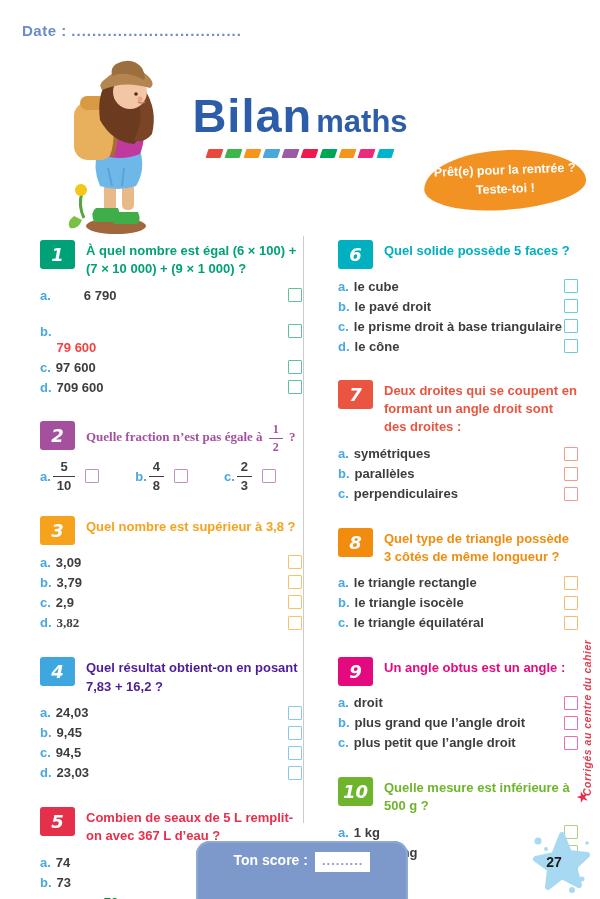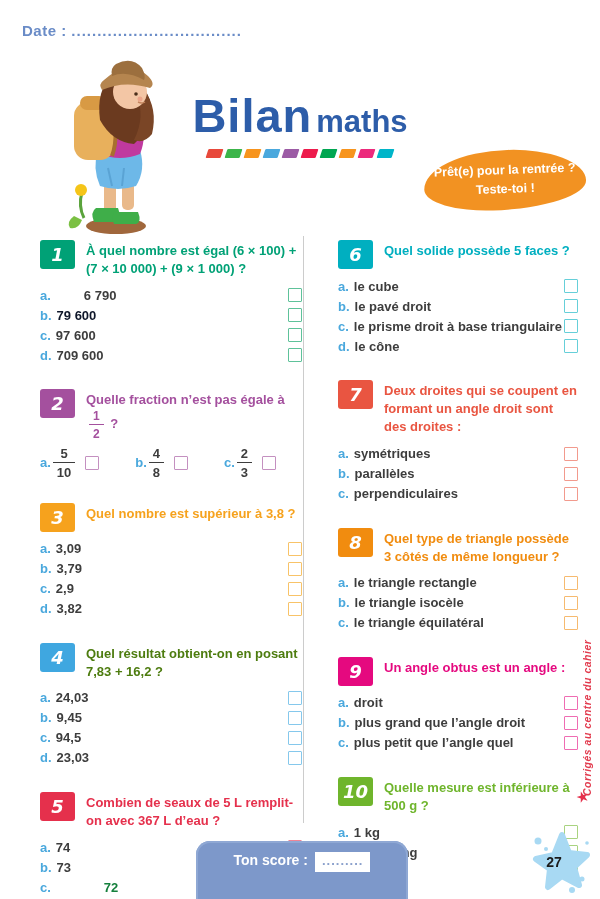--- a/index.html
+++ b/index.html
@@ -140,39 +140,39 @@
             <div class="q-title" style="color: rgb(0, 161, 118);">À quel nombre est égal (6 × 100) + (7 × 10 000) + (9 × 1 000) ?</div>
           </div>
           <div class="q-options">
             <div class="opt-row">
               <span class="opt-label" style="color: rgb(74, 168, 221);">a.</span>
               <span class="opt-text" style="color: rgb(61, 61, 61); margin-left: 28px;">6 790</span>
               <span class="checkbox" style="border-color: rgb(94, 194, 154);"></span>
             </div>
             <div class="opt-row">
               <span class="opt-label" style="color: rgb(74, 168, 221);">b.</span>
-              <span class="opt-text" style="color: #0f172a;">79 600</span>
+              <span class="opt-text" style="color: #ef4444; margin-top: 32px;">79 600</span>
               <span class="checkbox" style="border-color: rgb(94, 194, 154);"></span>
             </div>
             <div class="opt-row">
               <span class="opt-label" style="color: rgb(74, 168, 221);">c.</span>
               <span class="opt-text" style="color: rgb(61, 61, 61);">97 600</span>
               <span class="checkbox" style="border-color: rgb(94, 194, 154);"></span>
             </div>
             <div class="opt-row">
               <span class="opt-label" style="color: rgb(74, 168, 221);">d.</span>
               <span class="opt-text" style="color: rgb(61, 61, 61);">709 600</span>
               <span class="checkbox" style="border-color: rgb(94, 194, 154);"></span>
             </div>
           </div>
         </div>
         <div class="question">
           <div class="q-header">
             <div class="q-num" style="background: rgb(164, 80, 158);">2</div>
-            <div class="q-title" style="color: rgb(164, 80, 158);"><span>Quelle fraction n’est pas égale à </span><span class="fraction">
+            <div class="q-title" style="color: rgb(164, 80, 158); font-family: Liberation Serif, serif;"><span>Quelle fraction n’est pas égale à </span><span class="fraction">
                 <span class="frac-num">1</span>
                 <span class="frac-den">2</span>
               </span><span> ?</span></div>
           </div>
           <div class="q-options inline">
             <div class="opt-item">
               <span class="opt-label" style="color: rgb(74, 168, 221);">a.</span>
               <span class="fraction" style="color: rgb(61, 61, 61);">
                 <span class="frac-num">5</span>
                 <span class="frac-den">10</span>
@@ -213,29 +213,29 @@
               <span class="opt-text" style="color: rgb(61, 61, 61);">3,79</span>
               <span class="checkbox" style="border-color: rgb(248, 195, 104);"></span>
             </div>
             <div class="opt-row">
               <span class="opt-label" style="color: rgb(74, 168, 221);">c.</span>
               <span class="opt-text" style="color: rgb(61, 61, 61);">2,9</span>
               <span class="checkbox" style="border-color: rgb(248, 195, 104);"></span>
             </div>
             <div class="opt-row">
               <span class="opt-label" style="color: rgb(74, 168, 221);">d.</span>
-              <span class="opt-text" style="color: rgb(61, 61, 61);">3,82</span>
+              <span class="opt-text" style="color: rgb(61, 61, 61); font-family: Liberation Serif, serif;">3,82</span>
               <span class="checkbox" style="border-color: rgb(248, 195, 104);"></span>
             </div>
           </div>
         </div>
         <div class="question">
           <div class="q-header">
             <div class="q-num" style="background: rgb(63, 167, 224);">4</div>
-            <div class="q-title" style="color: #4d7c0f;">Quel résultat obtient-on en posant 7,83 + 16,2 ?</div>
+            <div class="q-title" style="color: #4c1d95;">Quel résultat obtient-on en posant 7,83 + 16,2 ?</div>
           </div>
           <div class="q-options">
             <div class="opt-row">
               <span class="opt-label" style="color: rgb(74, 168, 221);">a.</span>
               <span class="opt-text" style="color: rgb(61, 61, 61);">24,03</span>
               <span class="checkbox" style="border-color: rgb(133, 200, 236);"></span>
             </div>
             <div class="opt-row">
               <span class="opt-label" style="color: rgb(74, 168, 221);">b.</span>
               <span class="opt-text" style="color: rgb(61, 61, 61);">9,45</span>
@@ -363,21 +363,21 @@
               <span class="opt-text" style="color: rgb(61, 61, 61);">droit</span>
               <span class="checkbox" style="border-color: rgb(239, 108, 178);"></span>
             </div>
             <div class="opt-row">
               <span class="opt-label" style="color: rgb(74, 168, 221);">b.</span>
               <span class="opt-text" style="color: rgb(61, 61, 61);">plus grand que l’angle droit</span>
               <span class="checkbox" style="border-color: rgb(239, 108, 178);"></span>
             </div>
             <div class="opt-row">
               <span class="opt-label" style="color: rgb(74, 168, 221);">c.</span>
-              <span class="opt-text" style="color: rgb(61, 61, 61);">plus petit que l’angle quel</span>
+              <span class="opt-text" style="color: rgb(61, 61, 61);">plus petit que l’angle droit</span>
               <span class="checkbox" style="border-color: rgb(239, 108, 178);"></span>
             </div>
           </div>
         </div>
         <div class="question">
           <div class="q-header">
             <div class="q-num" style="background: rgb(111, 181, 44);">10</div>
             <div class="q-title" style="color: rgb(111, 181, 44);">Quelle mesure est inférieure à 500 g ?</div>
           </div>
           <div class="q-options">

